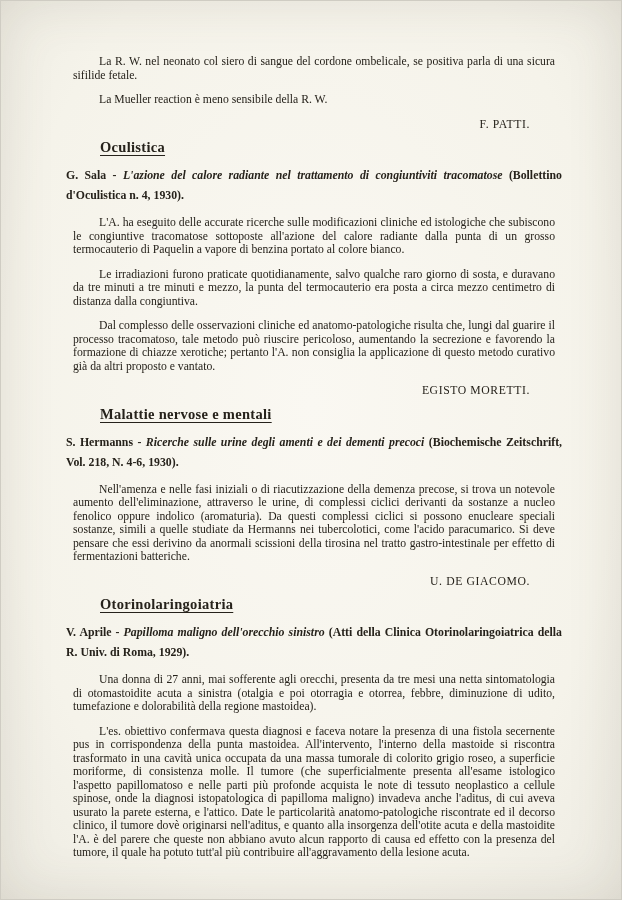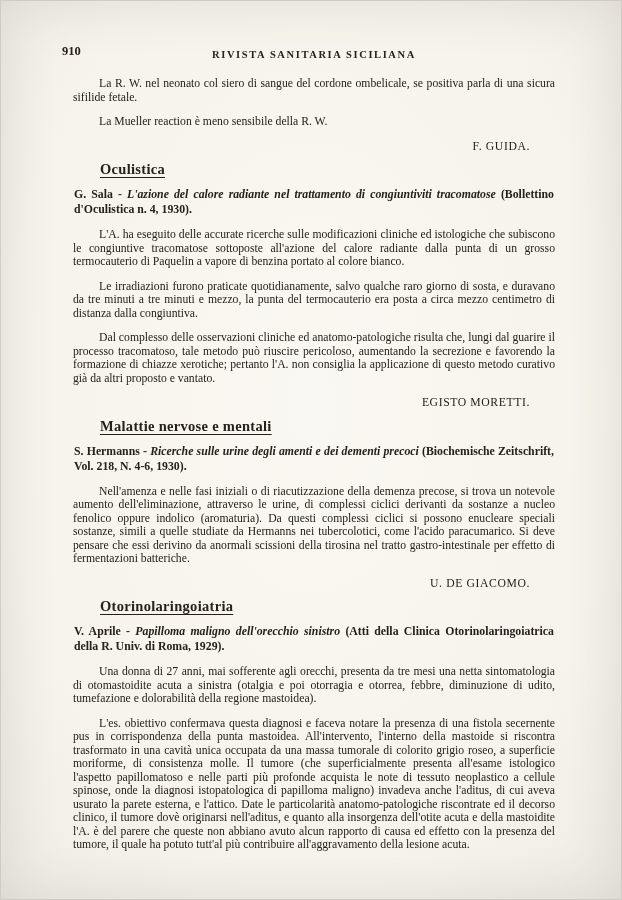--- a/index.html
+++ b/index.html
@@ -49,42 +49,38 @@
   }
   .section-heading {
     margin: 8px 0 9px 38px;
     font-size: 14.5px;
     font-weight: bold;
     text-decoration: underline;
     text-underline-offset: 3px;
     letter-spacing: 0.3px;
   }
   .entry {
-    margin: 0 12px 8px;
+    margin: 0 4px 8px;
     font-size: 11.8px;
-    line-height: 15px;
+    line-height: 20px;
     text-align: justify;
     font-weight: bold;
   }
   .entry-title { font-style: italic; }
 </style>
 </head>
 <body>
 
 <div class="page">
 
-  <div class="page-header">
-    <span class="page-num">910</span>
-    <span class="journal-title">RIVISTA SANITARIA SICILIANA</span>
-  </div>
 
   <div>
     <p class="body-par">La R. W. nel neonato col siero di sangue del cordone ombelicale, se positiva parla di una sicura sifilide fetale.</p>
     <p class="body-par">La Mueller reaction è meno sensibile della R. W.</p>
-    <p class="signature">F. GUIDA.</p>
+    <p class="signature">F. PATTI.</p>
   </div>
 
   <section>
     <h2 class="section-heading">Oculistica</h2>
     <p class="entry">
       <span class="entry-author">G. Sala -</span>
       <span class="entry-title">L'azione del calore radiante nel trattamento di congiuntiviti tracomatose</span>
       <span class="entry-ref">(Bollettino d'Oculistica n. 4, 1930).</span>
     </p>
     <p class="body-par">L'A. ha eseguito delle accurate ricerche sulle modificazioni cliniche ed istologiche che subiscono le congiuntive tracomatose sottoposte all'azione del calore radiante dalla punta di un grosso termocauterio di Paquelin a vapore di benzina portato al colore bianco.</p>

